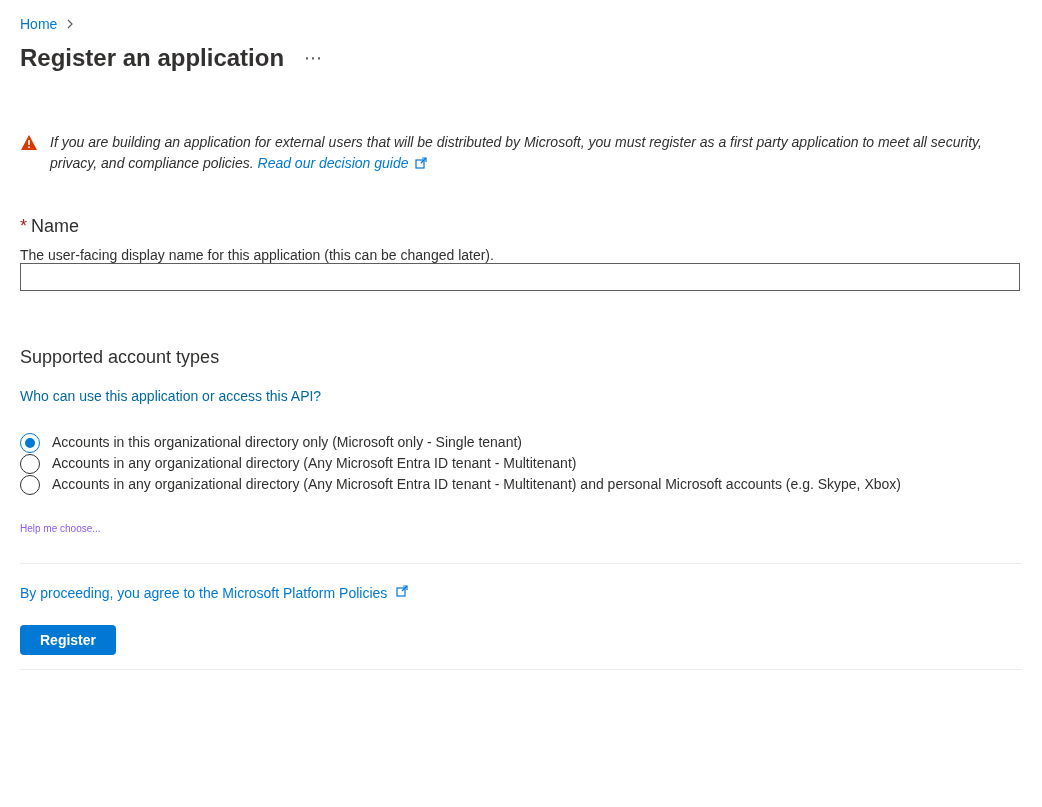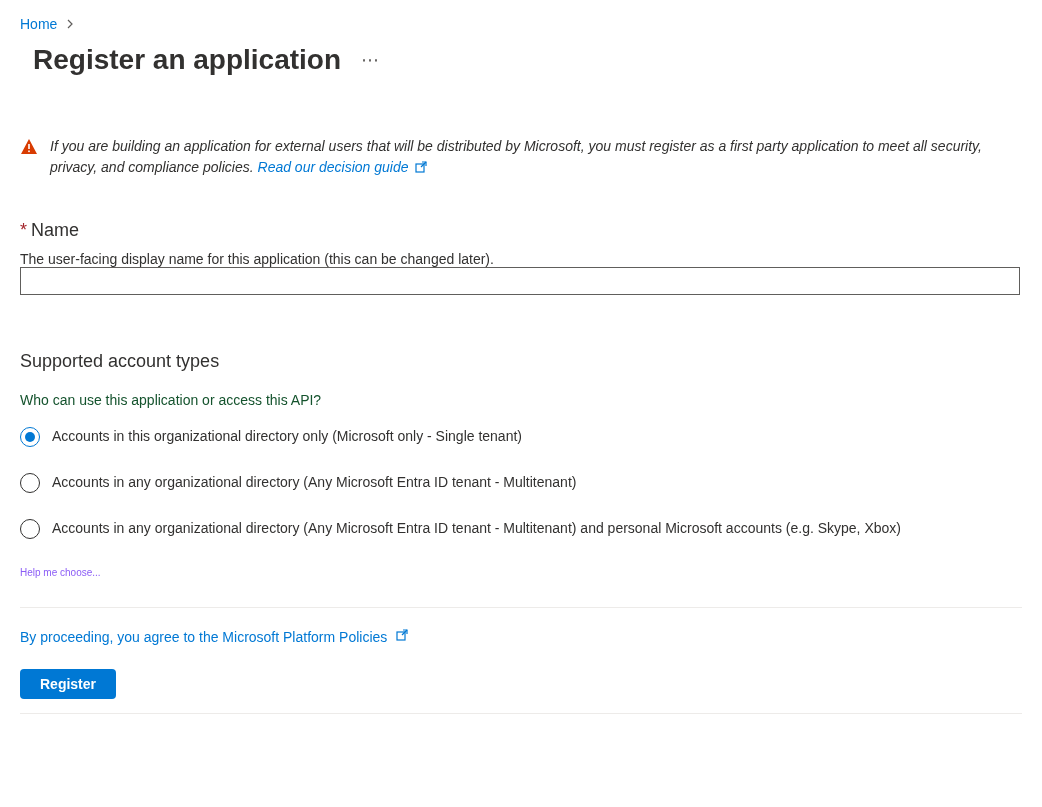--- a/index.html
+++ b/index.html
@@ -25,24 +25,23 @@
     .breadcrumb-sep {
       color: #605e5c;
       margin-left: 6px;
     }
     .title-row {
       display: flex;
       align-items: center;
       margin-bottom: 60px;
     }
     h1.page-title {
-      font-size: 28px;
+      font-size: 24px;
       font-weight: 600;
       color: #323130;
-      margin-left: 13px;
     }
     .more-menu {
       margin-left: 20px;
       color: #605e5c;
       font-size: 18px;
       cursor: pointer;
       letter-spacing: 1px;
     }
     .info-banner {
       display: flex;
@@ -98,27 +97,27 @@
     }
     .section-heading {
       font-size: 18px;
       font-weight: 400;
       color: #323130;
       margin-top: 56px;
       margin-bottom: 20px;
     }
     .section-sub {
       font-size: 14px;
-      color: #14532d;
-      margin-bottom: 18px;
+      color: #0369a1;
+      margin-bottom: 28px;
     }
     .radio-group {
       display: flex;
       flex-direction: column;
-      gap: 25px;
+      gap: 0;
       max-width: 1000px;
     }
     .radio-item {
       display: flex;
       align-items: flex-start;
       gap: 12px;
       cursor: pointer;
     }
     .radio-circle {
       flex-shrink: 0;

